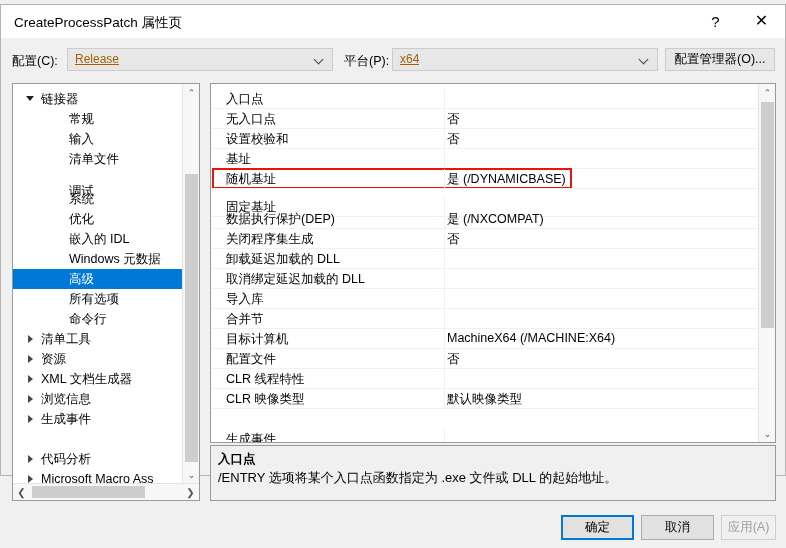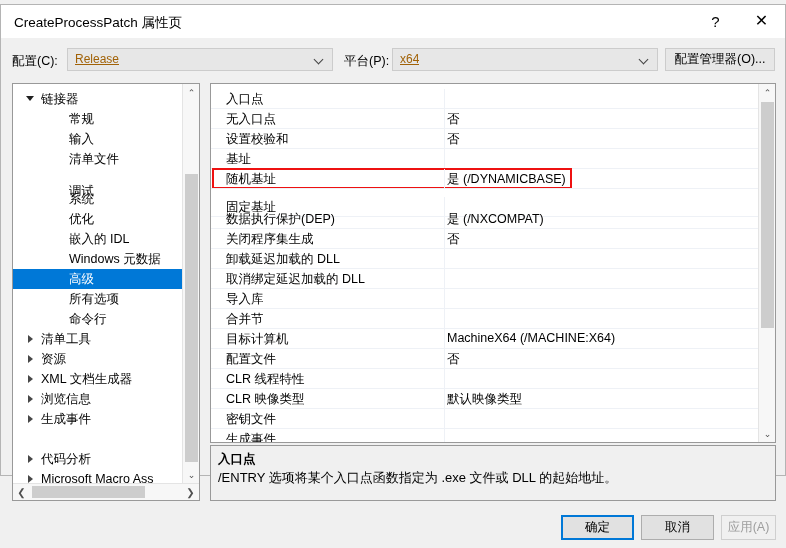--- a/index.html
+++ b/index.html
@@ -541,25 +541,20 @@
         <div class="grid-row" style="top: 285px;">
           <div class="grid-splitter"></div>
           <span class="grid-name">CLR 线程特性</span>
           <span class="grid-value"></span>
         </div>
         <div class="grid-row" style="top: 305px;">
           <div class="grid-splitter"></div>
           <span class="grid-name">CLR 映像类型</span>
           <span class="grid-value">默认映像类型</span>
         </div>
-        <div class="grid-row" style="top: 325px;">
-          <div class="grid-splitter"></div>
-          <span class="grid-name">密钥文件</span>
-          <span class="grid-value"></span>
-        </div>
         <div class="grid-row" style="top: 345px;">
           <div class="grid-splitter"></div>
           <span class="grid-name">生成事件</span>
           <span class="grid-value"></span>
         </div>
       </div>
     <div id="grid-vscroll">
       <div class="sb-arrow up">⌃</div>
       <div id="grid-vthumb"></div>
       <div class="sb-arrow down">⌄</div>

